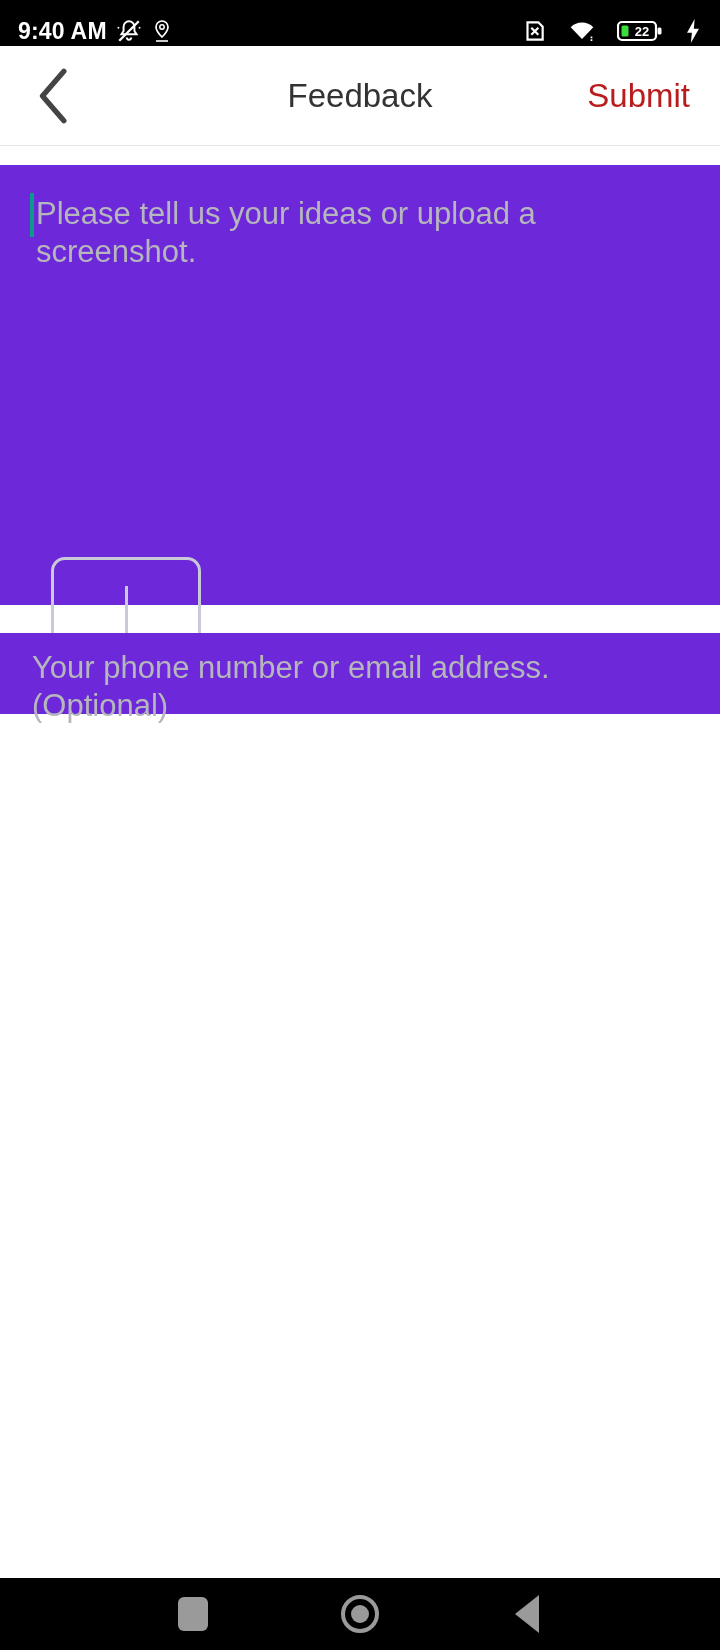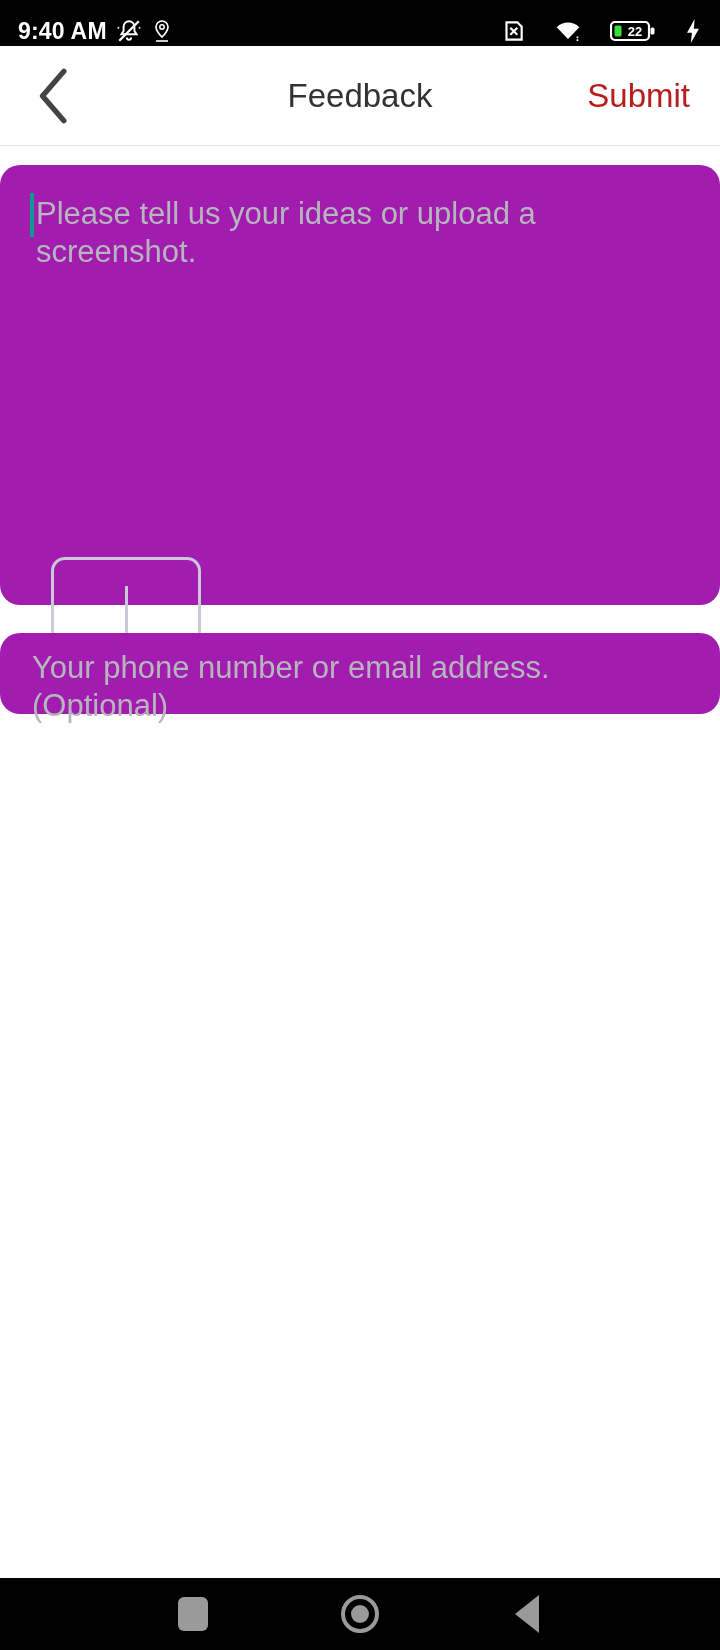--- a/index.html
+++ b/index.html
@@ -11,21 +11,21 @@
   }
   .phone { position:relative; width:720px; height:1650px; background:#ffffff; }
 
   
   .statusbar{
     position:absolute; top:0; left:0; width:720px; height:62px;
     background:#000000; display:flex; align-items:center;
     padding:0 18px; color:#ffffff;
   }
   .sb-left{ display:flex; align-items:center; gap:9px; }
-  .sb-right{ margin-left:auto; display:flex; align-items:center; gap:28px; }
+  .sb-right{ margin-left:auto; display:flex; align-items:center; gap:21px; }
   .sb-clock{ font-size:23px; font-weight:700; letter-spacing:.2px; line-height:1; }
   .sb-ico{ display:block; }
 
   
   .header{
     position:absolute; top:46px; left:0; width:720px; height:100px;
     background:#ffffff; border-bottom:1px solid #e4e4e8;
     display:flex; align-items:center;justify-content:center;
   }
   .back-btn{
@@ -35,21 +35,21 @@
   .hdr-title{
     position:absolute; left:0; right:0; text-align:center;
     font-size:33px; color:#333333; pointer-events:none;
   }
   .submit-btn{
     margin-left:auto; margin-right:30px; font-size:33px;
     color:#b91c1c; cursor:pointer; position:relative; z-index:2;
   }
 
   
-  .panel{ position:absolute; left:0; width:720px; background:#a21caf;border-radius:20px; }
+  .panel{ position:absolute; left:0; width:720px; background:#6d28d9; }
   .panel-feedback{ top:165px; height:440px; }
   .panel-contact{ top:633px; height:81px; }
 
   .ta-wrap{ position:relative; padding:30px 30px 0 30px; }
   .caret{
     position:absolute; left:30px; top:28px; width:4px; height:44px;
     background:#0c9b8a;
   }
   .ta-placeholder{
     font-size:31px; line-height:1.22; color:#b6b6bd;

